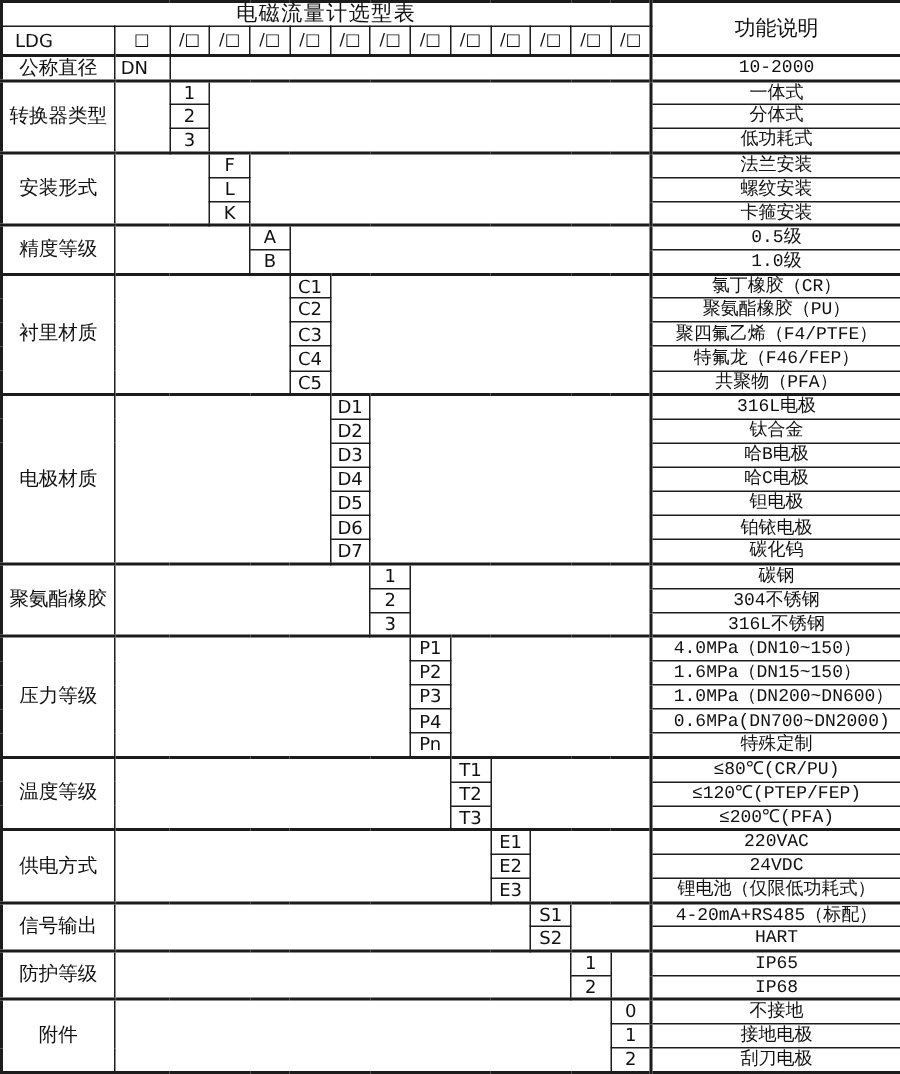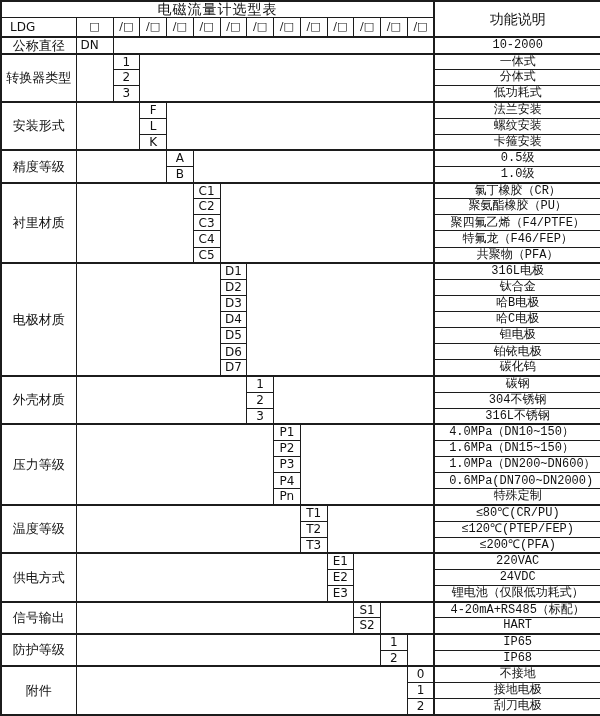--- a/index.html
+++ b/index.html
@@ -180,21 +180,21 @@
   <tr>
     <td>D6</td>
     <td class="func">铂铱电极</td>
   </tr>
   <tr>
     <td>D7</td>
     <td class="func">碳化钨</td>
   </tr>
 
   <tr class="grp">
-    <td class="lbl" rowspan="3">外壳材质</td>
+    <td class="lbl" rowspan="3">聚氨酯橡胶</td>
     <td class="spacer" rowspan="3" colspan="6"></td>
     <td>1</td>
     <td class="spacer" rowspan="3" colspan="6"></td>
     <td class="func">碳钢</td>
   </tr>
   <tr>
     <td>2</td>
     <td class="func">304不锈钢</td>
   </tr>
   <tr>

